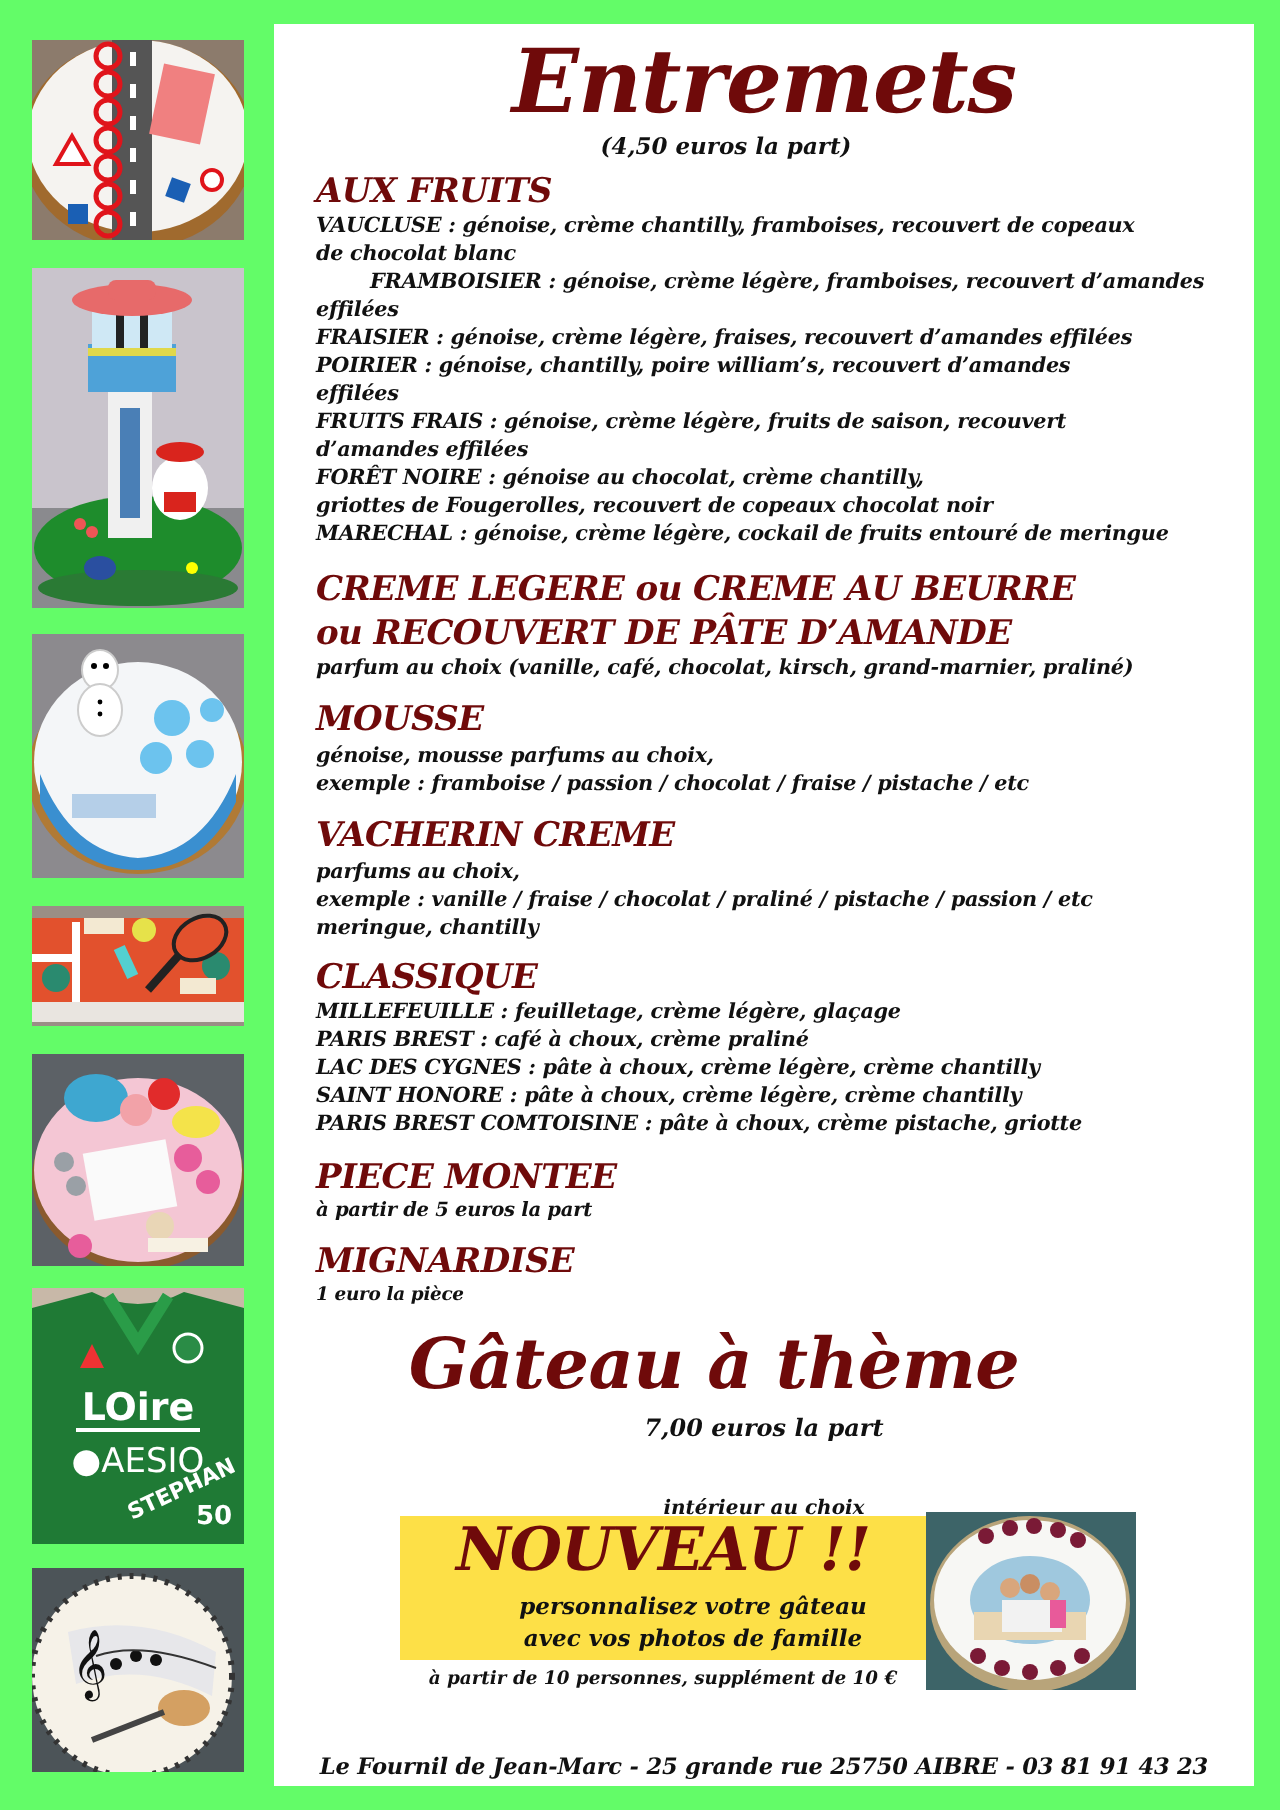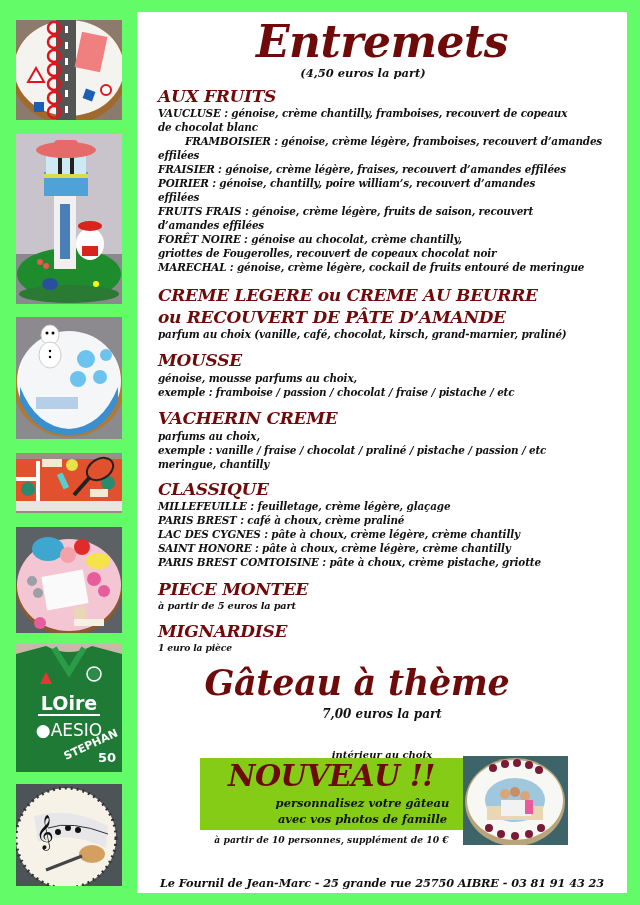--- a/index.html
+++ b/index.html
@@ -64,29 +64,29 @@
     font-size: 12px;
   }
   .inside {
     left: 0; width: 490px; text-align: center;
     top: 713px; font-style: italic; font-weight: bold;
     font-size: 10px;
     margin-top: 24px;
   }
   .nouveau-box {
     left: 63px; top: 746px; width: 263px; height: 72px;
-    background: #84cc16;
+    background: #fde047;
   }
   .nouveau-title {
     left: 0; width: 263px; text-align: center; top: 0px;
     font-style: italic; font-weight: bold; font-size: 30px;
     color: #6f0a0a; letter-spacing: -0.5px;
   }
   .nouveau-line {
-    left: 17px; width: 291px; text-align: center;
+    left: 1px; width: 291px; text-align: center;
     font-style: italic; font-weight: bold; font-size: 11.5px; color: #111;
   }
   .nouveau-note {
     left: 63px; width: 263px; text-align: center; top: 822px;
     font-style: italic; font-weight: bold; font-size: 9.2px;
   }
   .photo-cake {
     left: 326px; top: 744px; width: 105px; height: 89px;
     overflow: hidden;
   }

